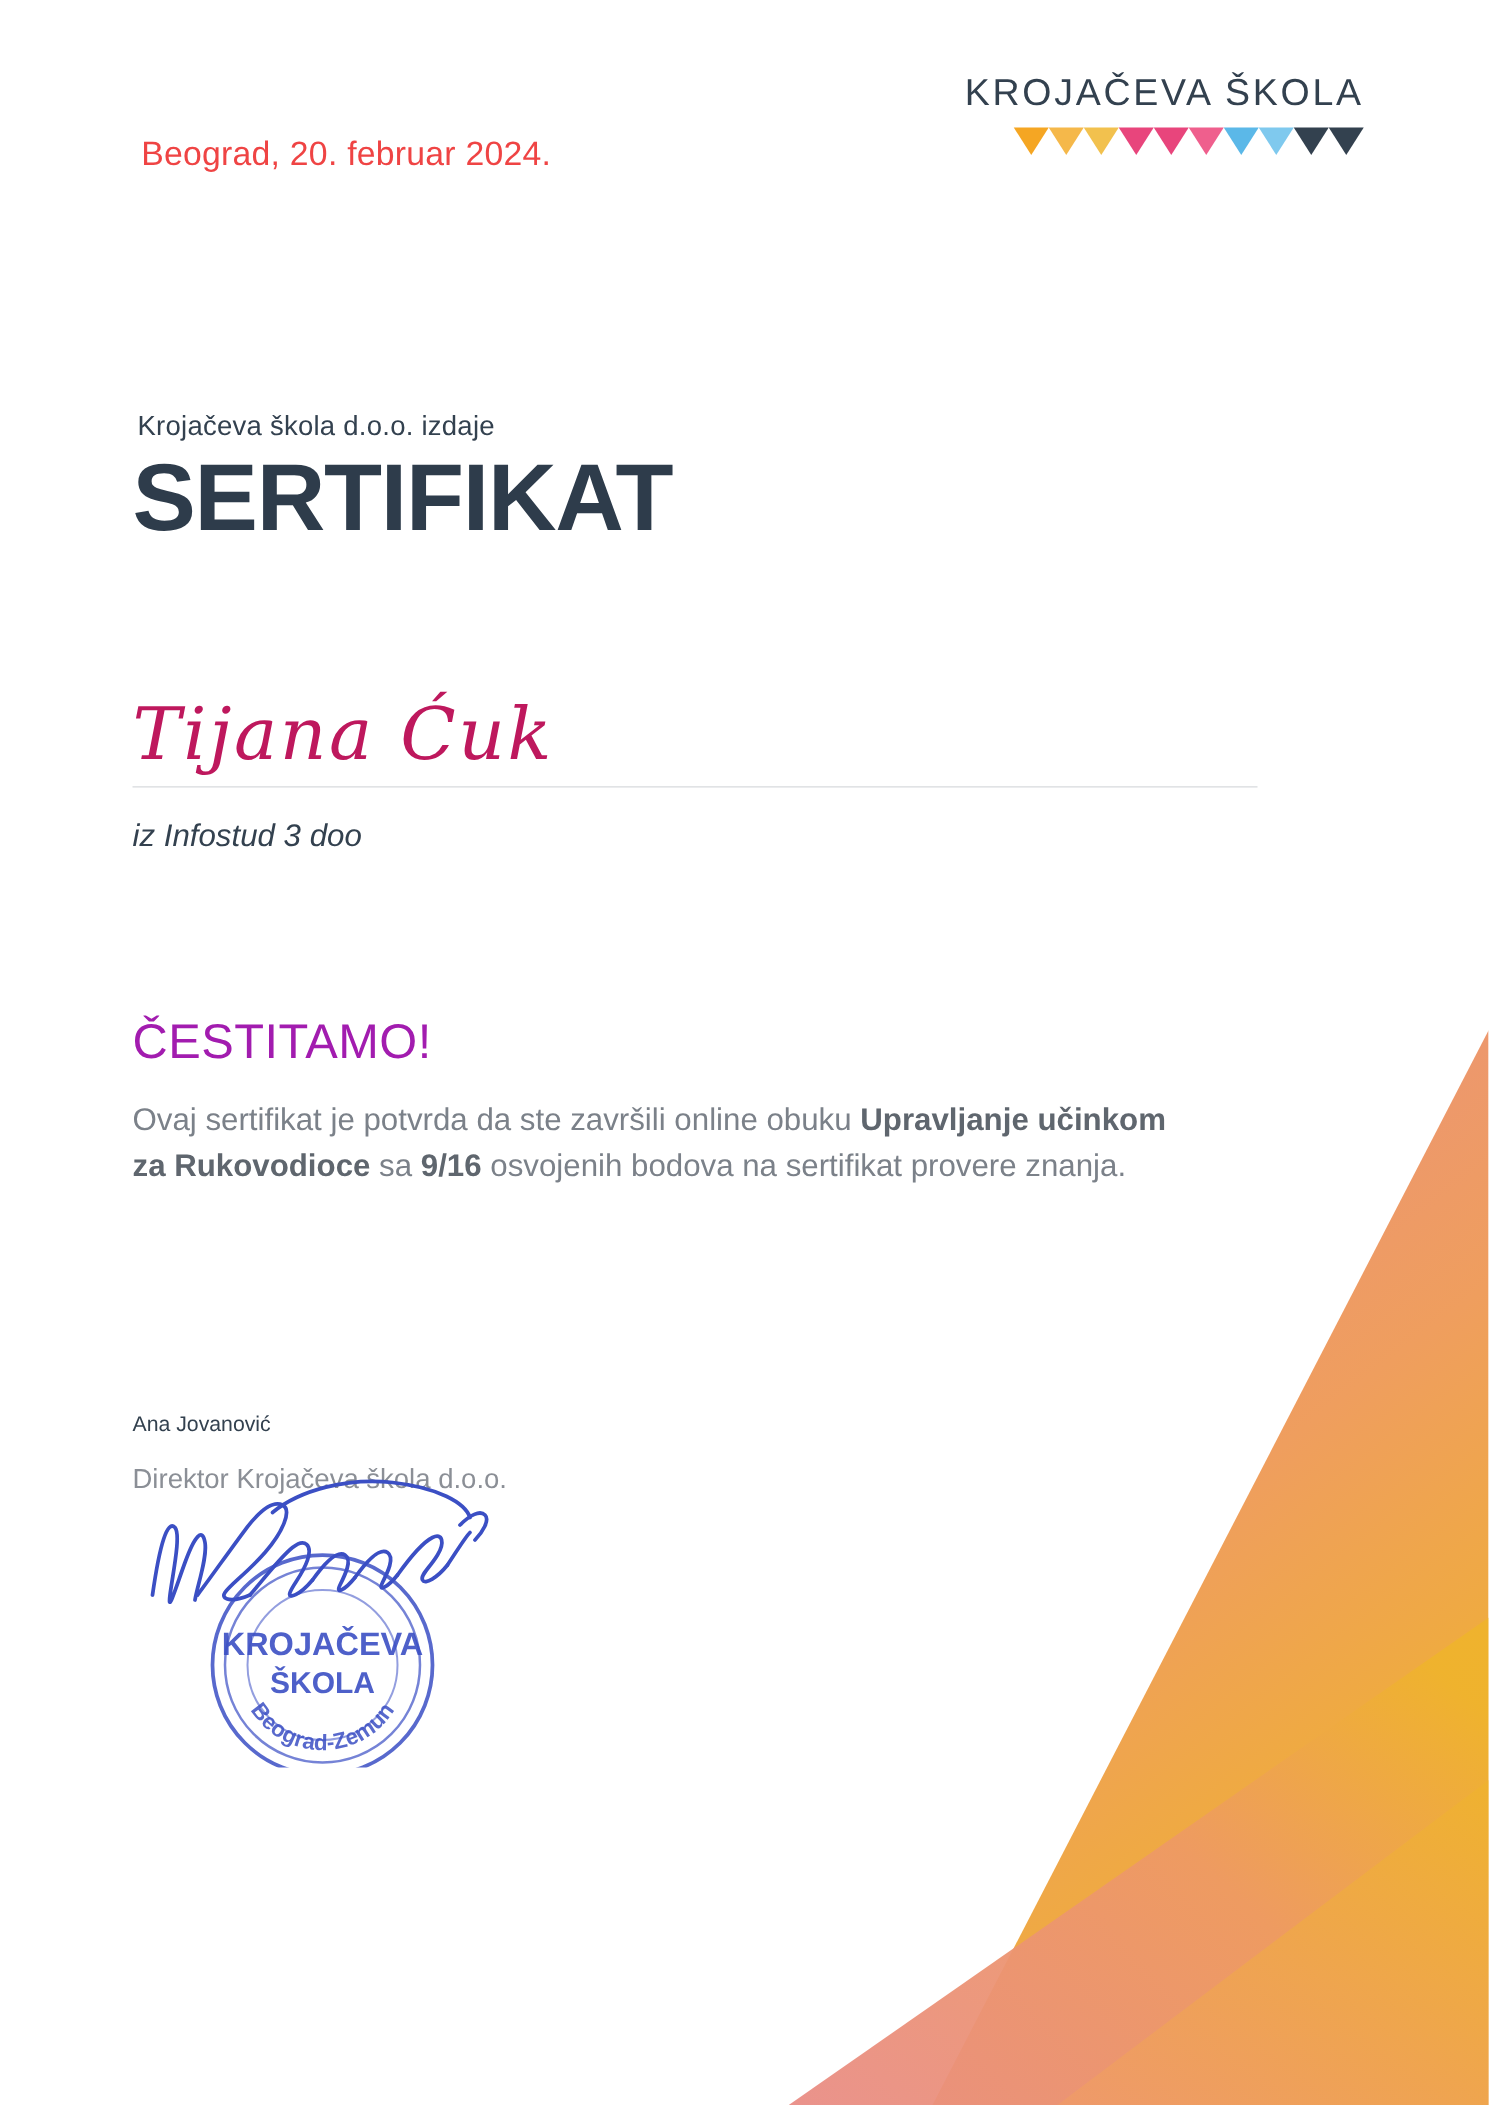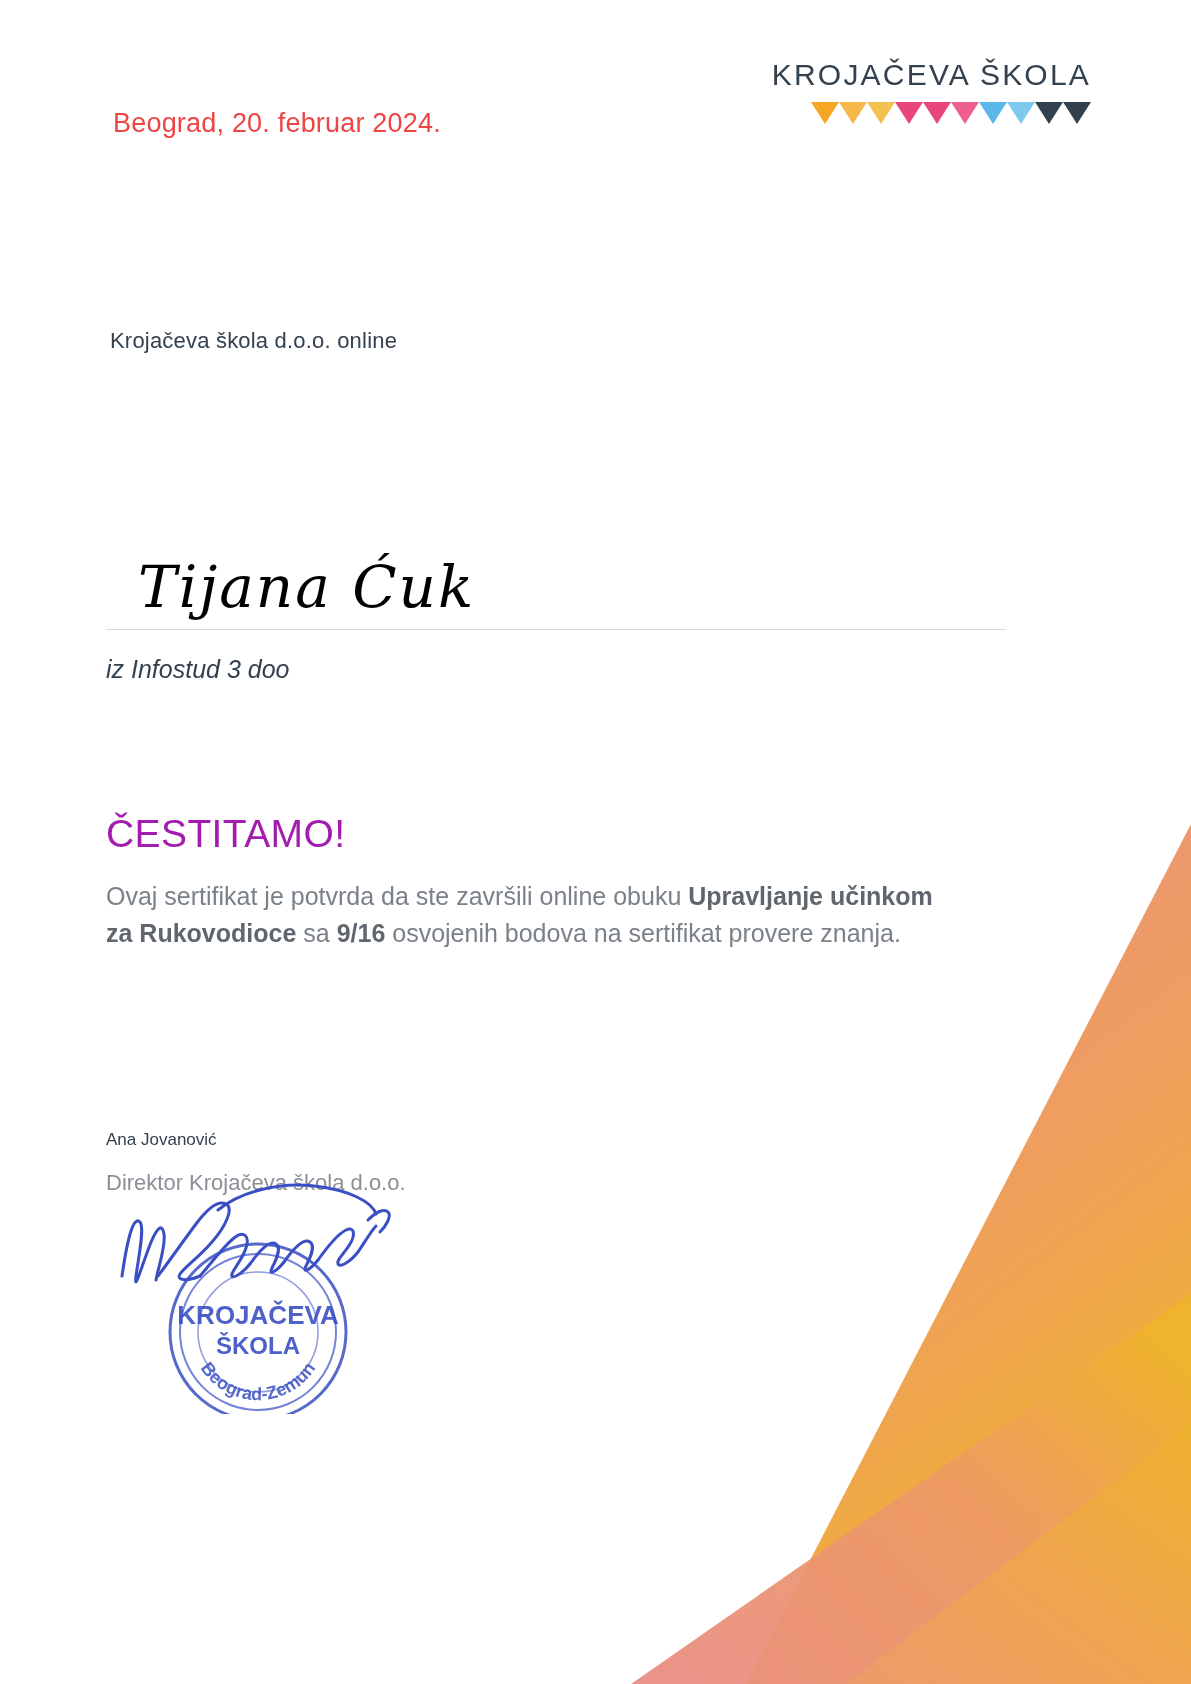--- a/index.html
+++ b/index.html
@@ -88,23 +88,22 @@
     letter-spacing: -1px;
   }
 
   .recipient {
     position: absolute;
     left: 106px;
     top: 553px;
     font-family: "DejaVu Serif", serif;
     font-style: italic;
     font-size: 58px;
-    color: #000000;
+    color: #be185d;
     letter-spacing: 2px;
-    margin-left: 32px;
   }
   .recipient-rule {
     position: absolute;
     left: 106px;
     top: 629px;
     width: 900px;
     height: 1px;
     background: #d7dadd;
   }
   .recipient-from {
@@ -201,21 +200,22 @@
       <span class="tri" style="border-top-color:#e8457c"></span>
       <span class="tri" style="border-top-color:#e8457c"></span>
       <span class="tri" style="border-top-color:#ef5f8d"></span>
       <span class="tri" style="border-top-color:#5bb8e8"></span>
       <span class="tri" style="border-top-color:#7fc9ee"></span>
       <span class="tri" style="border-top-color:#33414f"></span>
       <span class="tri" style="border-top-color:#33414f"></span>
     </div>
   </div>
 
-  <div class="issuer">Krojačeva škola d.o.o. online</div>
+  <div class="issuer">Krojačeva škola d.o.o. izdaje</div>
+  <div class="title">SERTIFIKAT</div>
 
   <div class="recipient">Tijana Ćuk</div>
   <div class="recipient-rule"></div>
   <div class="recipient-from">iz Infostud 3 doo</div>
 
   <div class="congrats">ČESTITAMO!</div>
 
   <div class="paragraph">
     <span>Ovaj sertifikat je potvrda da ste završili online obuku </span><b>Upravljanje učinkom za Rukovodioce</b><span> sa </span><b>9/16</b><span> osvojenih bodova na sertifikat provere znanja.</span>
   </div>

